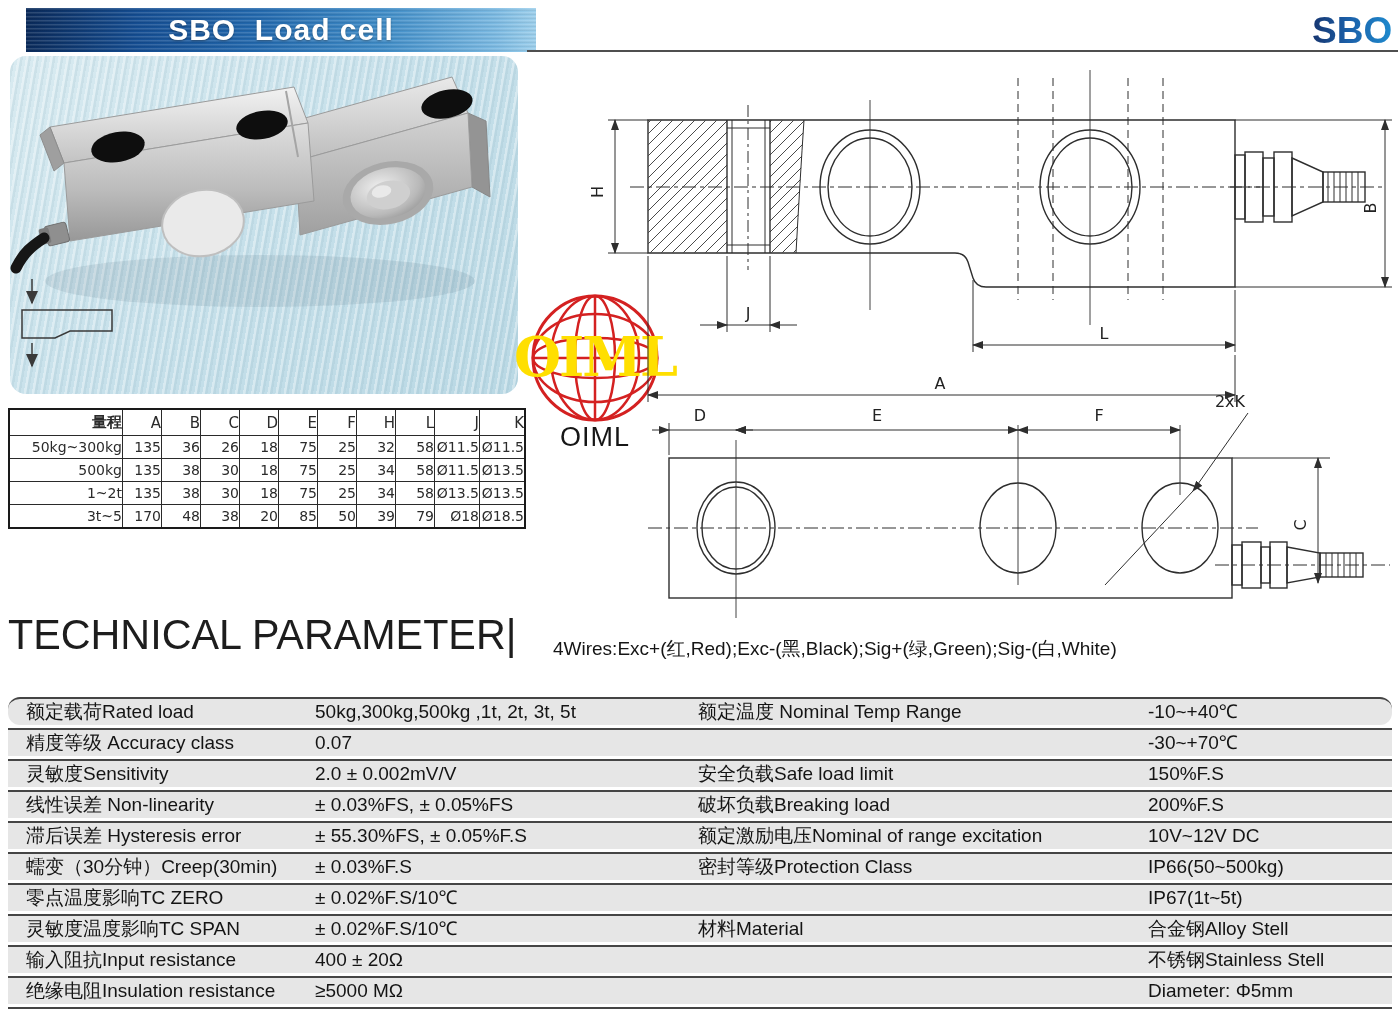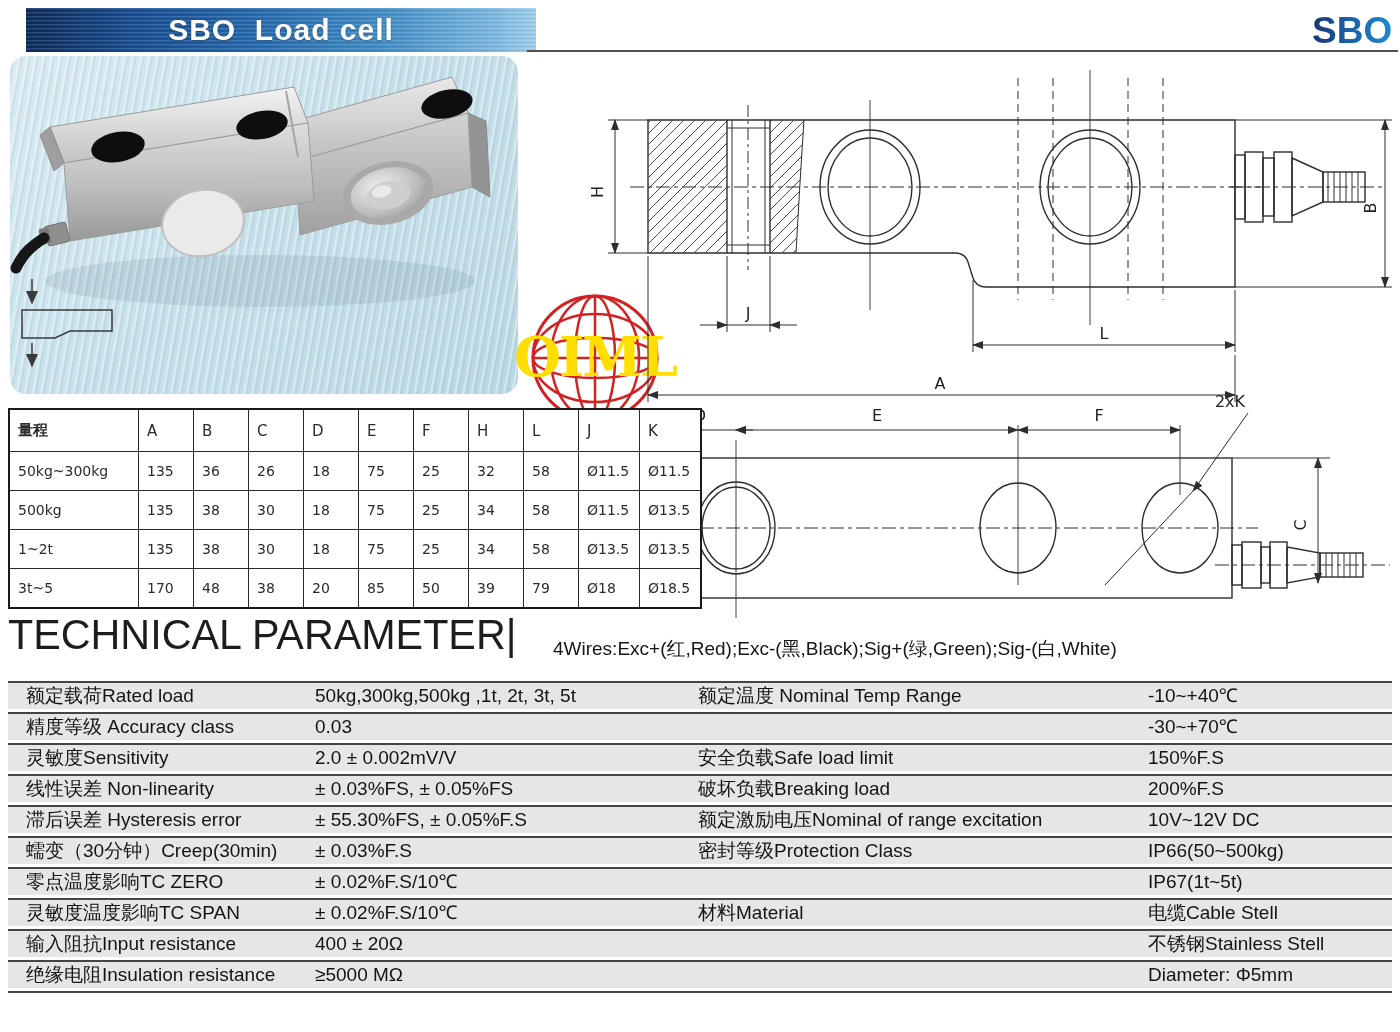--- a/index.html
+++ b/index.html
@@ -28,36 +28,36 @@
 
   
   .svgabs{position:absolute;overflow:visible;}
   .dim-text{font-family:"DejaVu Sans",sans-serif;font-size:16px;fill:#222;}
   .oiml-caption{position:absolute;left:540px;top:422px;width:110px;text-align:center;
     font-size:27px;color:#161616;letter-spacing:1px;font-family:"Liberation Sans",sans-serif;}
 
   
   table.dims{position:absolute;left:8px;top:408px;border-collapse:collapse;table-layout:fixed;
     font-family:"DejaVu Sans",sans-serif;color:#2b2b2b;background:#fff;}
-  table.dims td{border:1px solid #2a2a2a;text-align:left;padding:8px;height:22px;font-size:14px;overflow:hidden;white-space:nowrap;}
+  table.dims td{border:1px solid #2a2a2a;text-align:right;padding:0;height:22px;font-size:14px;overflow:hidden;white-space:nowrap;}
   table.dims{border:2px solid #1a1a1a;}
   table.dims tr.hd td{height:25px;font-size:15px;}
   td.c0{width:112px;font-size:16px;}
   tr.hd td.c0{font-weight:bold;font-size:17px;}
   td.cn{width:38px;} td.cw{width:44px;font-size:13px;}
 
   
   .tech-heading{position:absolute;left:8px;top:610px;font-size:43px;font-weight:400;color:#1d1d1d;
     font-family:"Liberation Sans",sans-serif;transform:scaleX(.96);transform-origin:left;white-space:nowrap;letter-spacing:0;}
   .wires-note{position:absolute;left:553px;top:636px;font-size:19px;color:#151515;white-space:nowrap;}
 
   .spec{position:absolute;left:8px;top:681px;width:1384px;}
   .trow{position:relative;margin-top:3px;border-top:2px solid #454545;background:#e6e6e6;
     height:26px;line-height:26px;font-size:19px;color:#141414;white-space:nowrap;}
-  .trow:first-child{margin-top:0;}
+  .trow:first-child{margin-top:16px;border-radius:12px;}
   .trow .l1{display:inline-block;margin-left:18px;min-width:289px;}
   .trow .v1{display:inline-block;}
   .trow .l2{position:absolute;left:690px;top:0;}
   .trow .v2{position:absolute;left:1140px;top:0;}
   .spec-end{margin-top:3px;border-top:2px solid #454545;height:0;}
 </style>
 </head>
 <body>
 
 <div class="page">
@@ -386,21 +386,21 @@
 
   <div class="tech-heading">TECHNICAL PARAMETER|</div>
   <div class="wires-note">4Wires:Exc+(红,Red);Exc-(黑,Black);Sig+(绿,Green);Sig-(白,White)</div>
 
   <div class="spec">
     <div class="trow">
       <span class="l1">额定载荷Rated load</span><span class="v1">50kg,300kg,500kg ,1t, 2t, 3t, 5t</span>
       <span class="l2">额定温度 Nominal Temp Range</span><span class="v2">-10~+40℃</span>
     </div>
     <div class="trow">
-      <span class="l1">精度等级 Accuracy class</span><span class="v1">0.03</span>
+      <span class="l1">精度等级 Accuracy class</span><span class="v1">0.07</span>
       <span class="v2">-30~+70℃</span>
     </div>
     <div class="trow">
       <span class="l1">灵敏度Sensitivity</span><span class="v1">2.0 ± 0.002mV/V</span>
       <span class="l2">安全负载Safe load limit</span><span class="v2">150%F.S</span>
     </div>
     <div class="trow">
       <span class="l1">线性误差 Non-linearity</span><span class="v1">± 0.03%FS, ± 0.05%FS</span>
       <span class="l2">破坏负载Breaking load</span><span class="v2">200%F.S</span>
     </div>
@@ -411,21 +411,21 @@
     <div class="trow">
       <span class="l1">蠕变（30分钟）Creep(30min)</span><span class="v1">± 0.03%F.S</span>
       <span class="l2">密封等级Protection Class</span><span class="v2">IP66(50~500kg)</span>
     </div>
     <div class="trow">
       <span class="l1">零点温度影响TC ZERO</span><span class="v1">± 0.02%F.S/10℃</span>
       <span class="l2"></span><span class="v2">IP67(1t~5t)</span>
     </div>
     <div class="trow">
       <span class="l1">灵敏度温度影响TC SPAN</span><span class="v1">± 0.02%F.S/10℃</span>
-      <span class="l2">材料Material</span><span class="v2">电缆Cable Stell</span>
+      <span class="l2">材料Material</span><span class="v2">合金钢Alloy Stell</span>
     </div>
     <div class="trow">
       <span class="l1">输入阻抗Input resistance</span><span class="v1">400 ± 20Ω</span>
       <span class="l2"></span><span class="v2">不锈钢Stainless Stell</span>
     </div>
     <div class="trow">
       <span class="l1">绝缘电阻Insulation resistance</span><span class="v1">≥5000 MΩ</span>
       <span class="l2"></span><span class="v2">Diameter: Φ5mm</span>
     </div>
     <div class="spec-end"></div>

